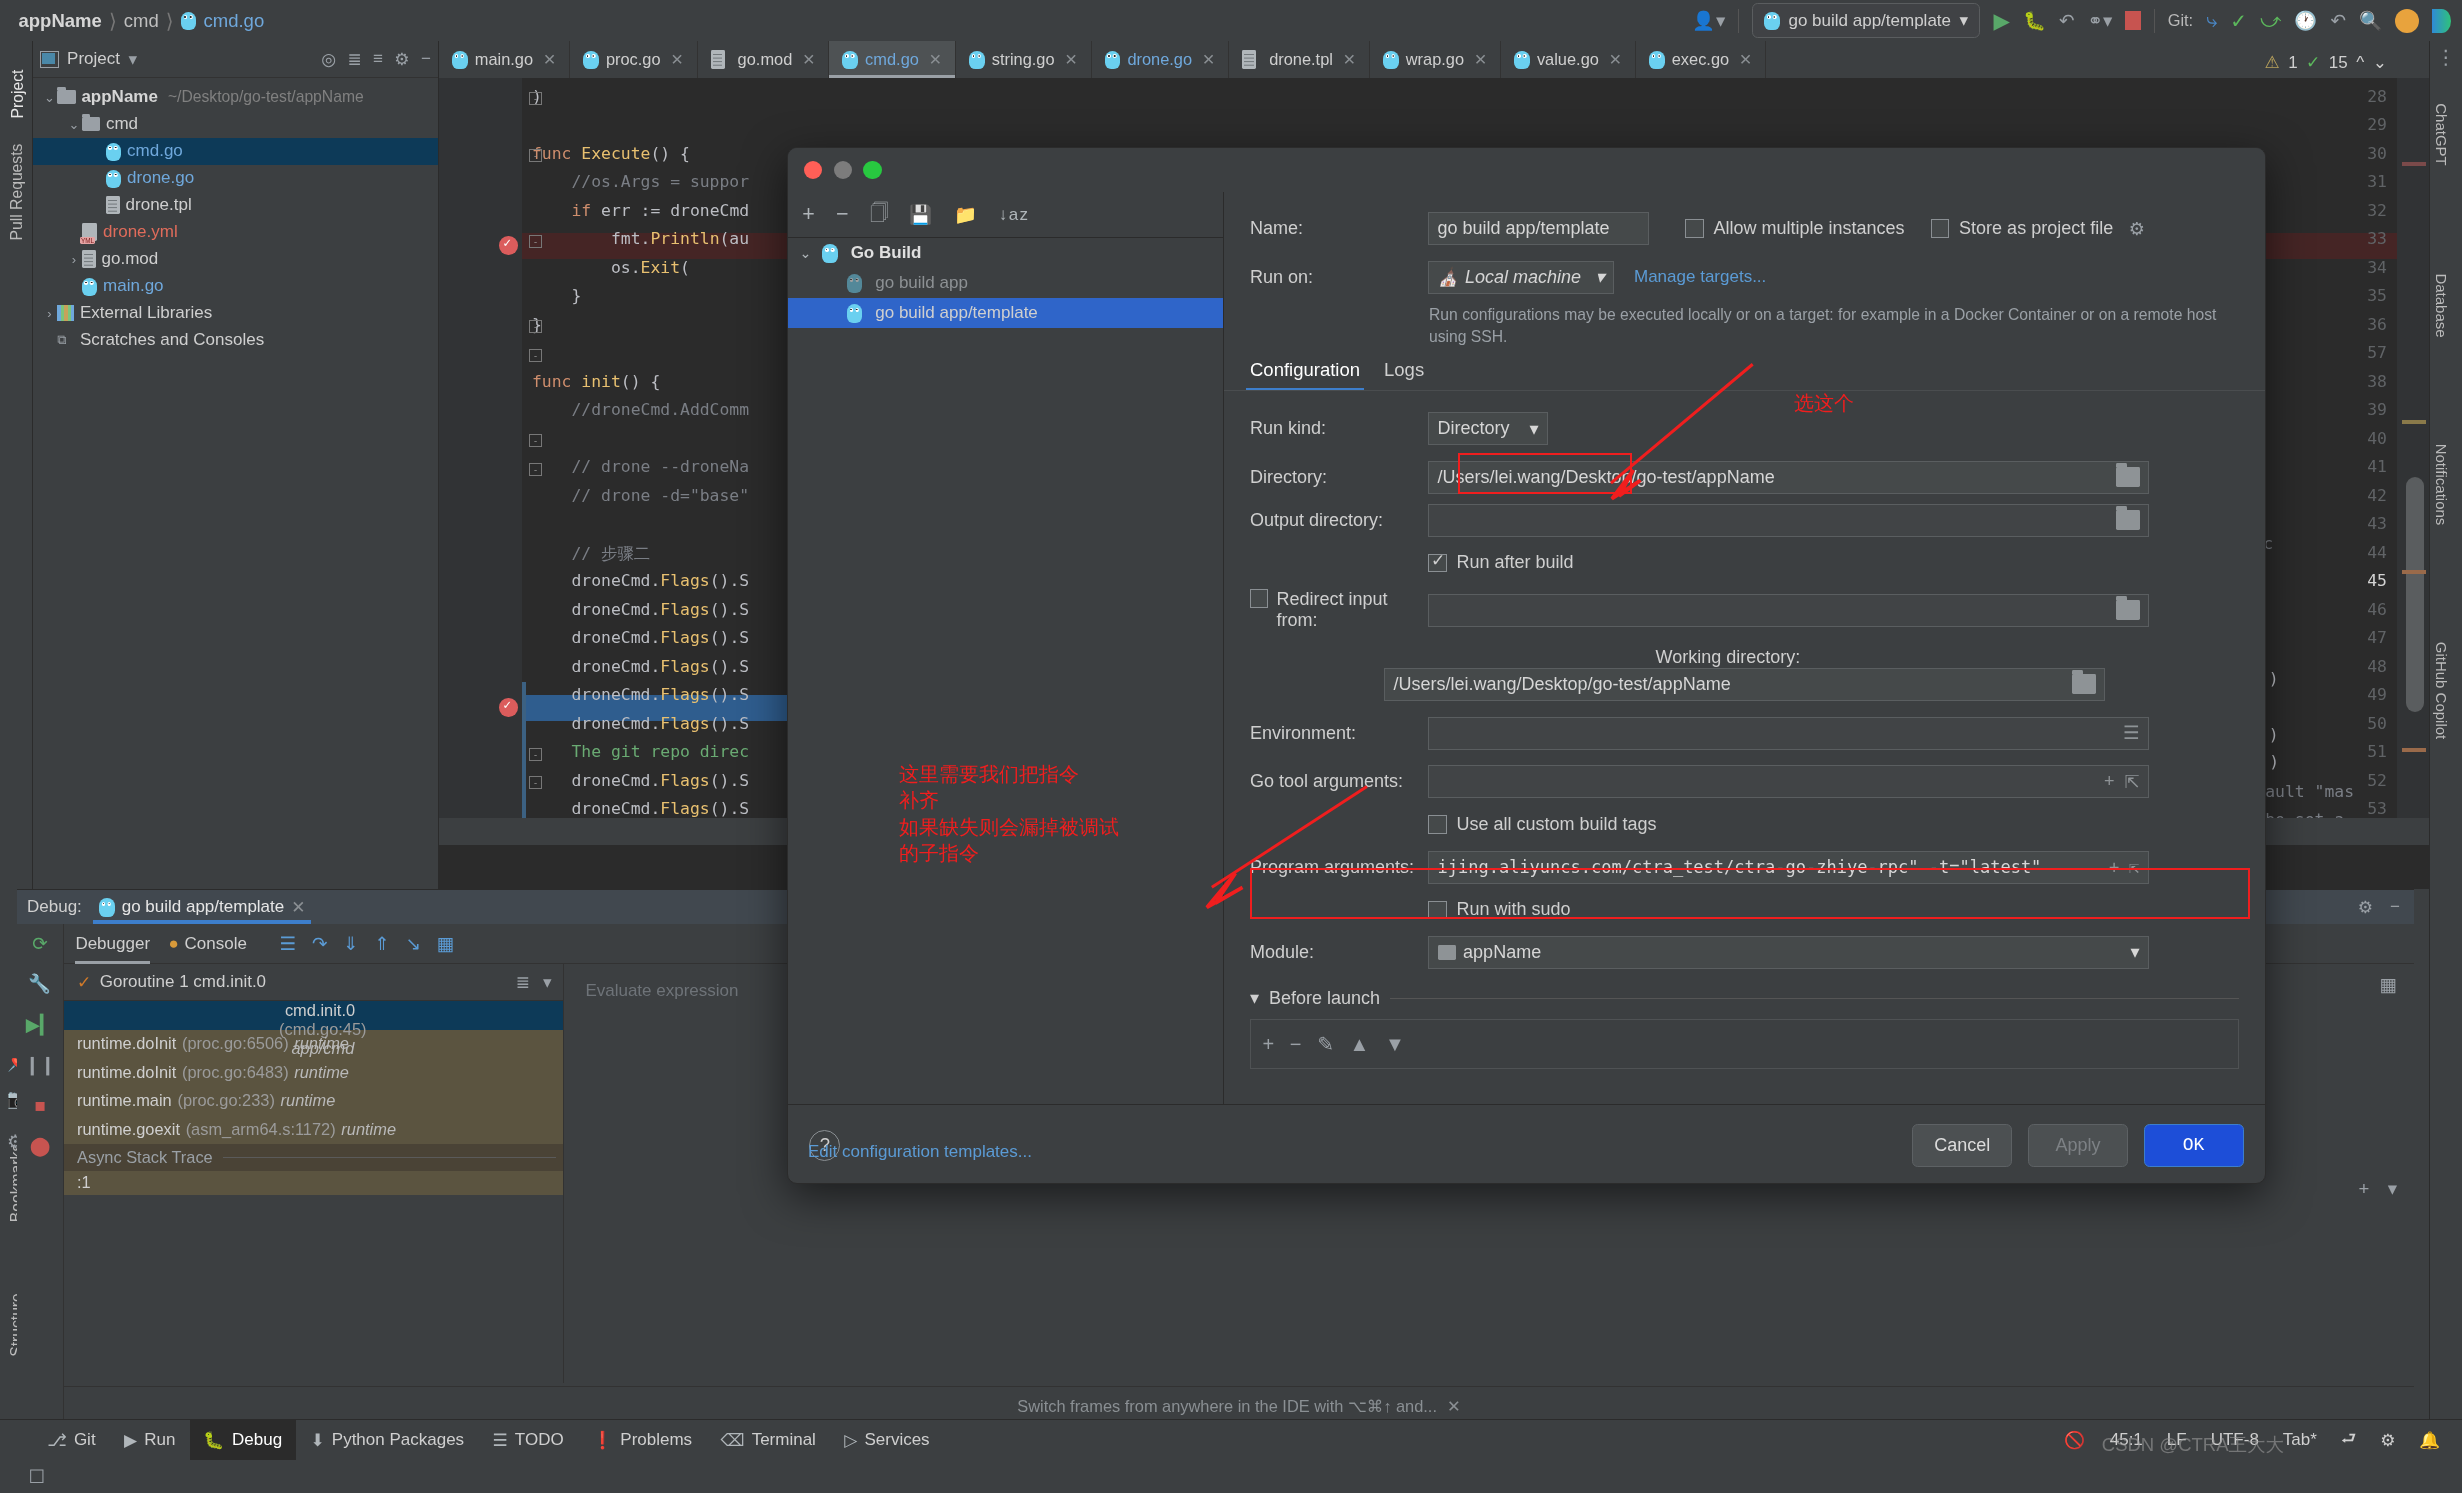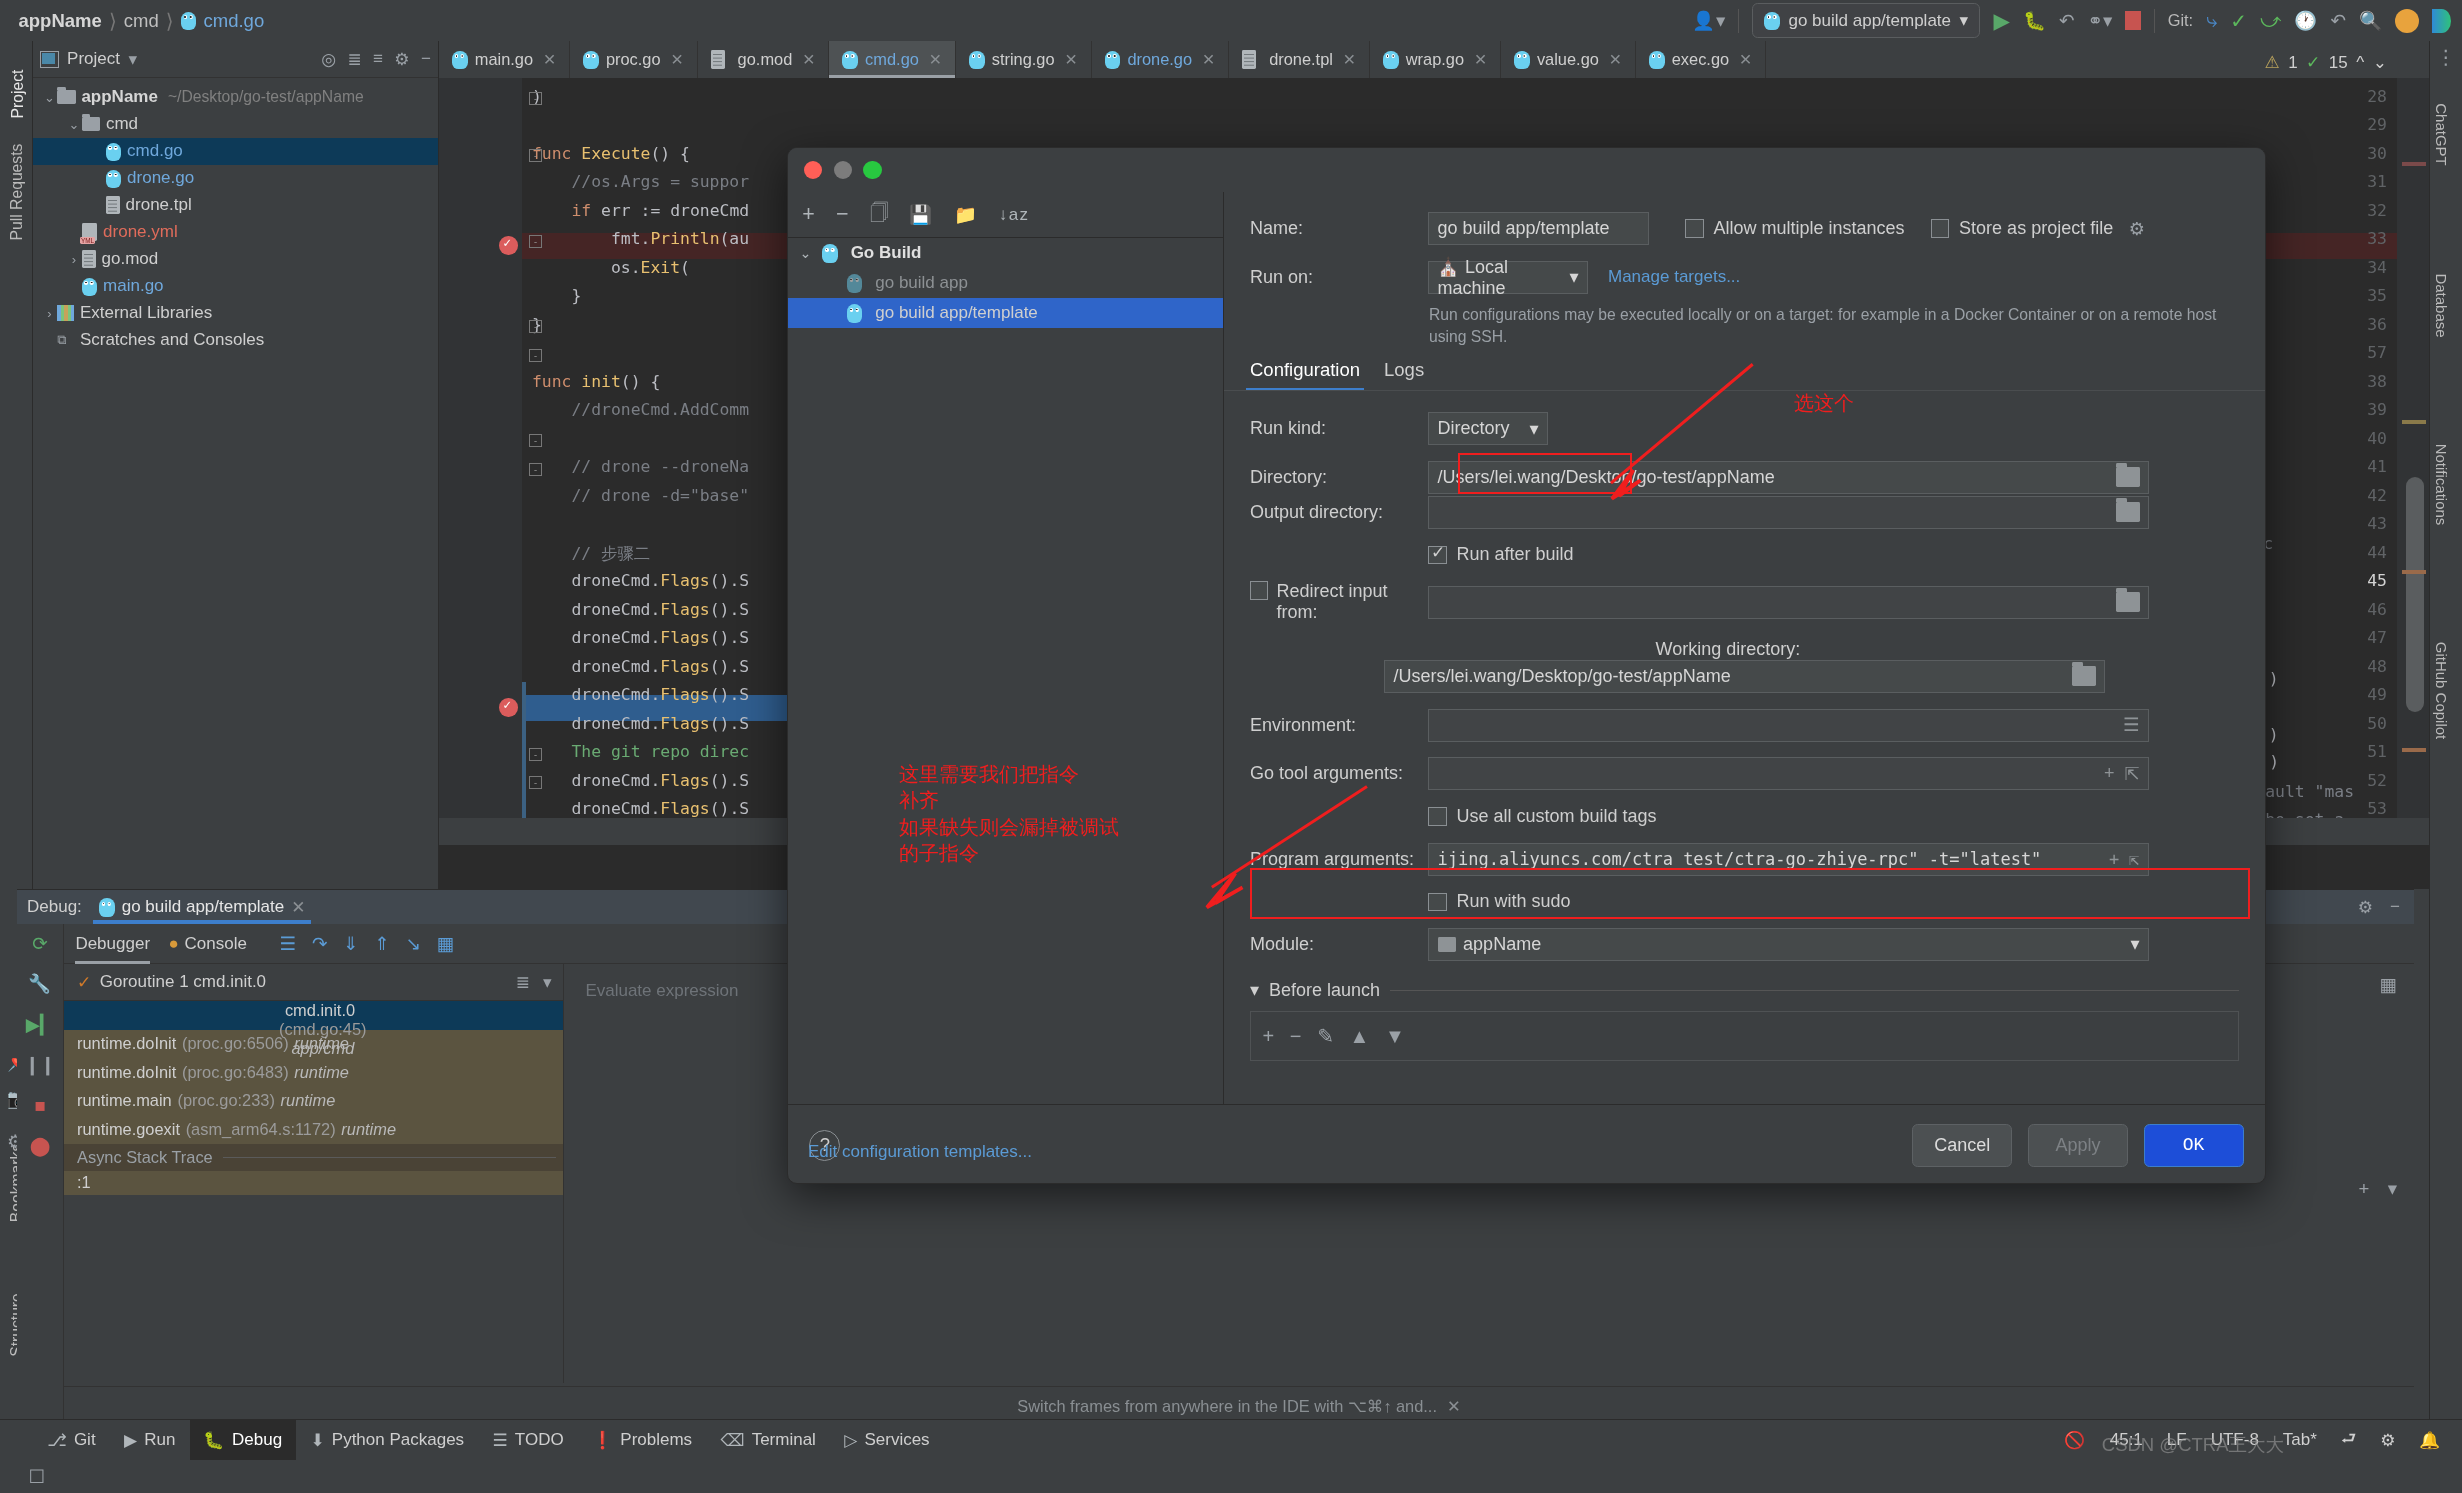--- a/index.html
+++ b/index.html
@@ -756,21 +756,21 @@
           </span>
           <span class="ckrow" style="margin-left:26px;">
             <span class="chk"></span>
             <span>Store as project file</span>
             <span style="color:#9aa0a6;margin-left:5.7px">⚙</span>
           </span>
         </div>
 
         <div class="frow" style="margin-top:15.7px;">
           <span class="flabel">Run on:</span>
-          <div class="inp" style="width:160px;justify-content:space-between;">
+          <div class="inp" style="width:186px;justify-content:space-between;font-style:italic;">
             <span><span>⛪</span>
               <span>Local machine</span></span>
             <span>▾</span>
           </div>
           <span style="margin-left:20px;font-size:17px;color:#5b9bd5;">Manage targets...</span>
         </div>
 
         <div class="helptext"><span>Run configurations may be executed locally or on a target: for
 example in a Docker Container or on a remote host using SSH.</span></div>
 
@@ -788,21 +788,21 @@
         </div>
 
         <div class="frow" style="margin-top:15.7px;">
           <span class="flabel">Directory:</span>
           <div class="inp" style="width:721px;justify-content:space-between;">
             <span>/Users/lei.wang/Desktop/go-test/appName</span>
             <span class="folderbtn"></span>
           </div>
         </div>
 
-        <div class="frow" style="margin-top:2px;">
+        <div class="frow" style="margin-top:10px;">
           <span class="flabel">Output directory:</span>
           <div class="inp disabled" style="width:721px;justify-content:space-between;">
             <span></span>
             <span class="folderbtn"></span>
           </div>
         </div>
 
         <div class="frow" style="margin-top:15.7px;">
           <span class="flabel"></span>
           <span class="ckrow">

